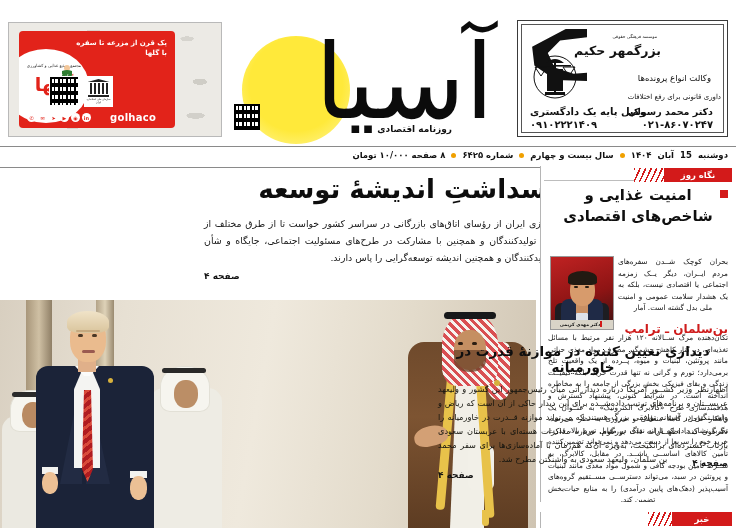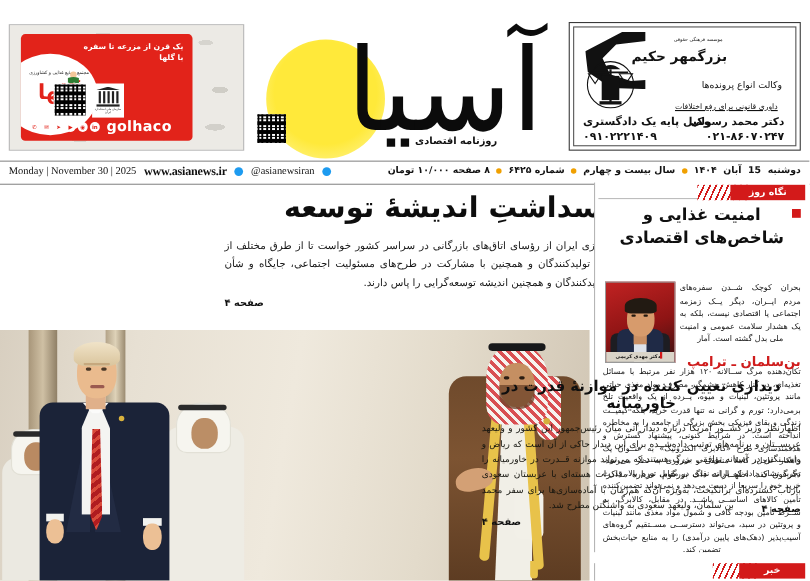--- a/index.html
+++ b/index.html
@@ -74,21 +74,21 @@
     display:flex;align-items:center;justify-content:center;flex-direction:column;
   }
   .emb-col{width:18px;height:12px;display:flex;justify-content:space-between;align-items:flex-end;}
   .emb-col i{display:block;width:2px;height:11px;background:#222;}
   .emb-roof{width:22px;height:3px;background:#222;clip-path:polygon(0 100%,50% 0,100% 100%);}
   .emb-base{width:21px;height:2px;background:#222;margin-top:1px;}
   .emb-txt{font-size:2.6px;color:#222;margin-top:1px;text-align:center;line-height:3px;}
   .golha-social{position:absolute;left:8px;bottom:5px;display:flex;gap:2px;align-items:center;direction:ltr;}
   .soc{width:9px;height:9px;border-radius:50%;background:#fff;color:#e2231a;font-size:5px;
        display:flex;align-items:center;justify-content:center;font-weight:bold;}
-  .golha-handle{color:#fff;font-size:13px;margin-left:4px;font-weight:bold;letter-spacing:.3px;direction:ltr;}
+  .golha-handle{color:#fff;font-size:10px;margin-left:17px;font-weight:bold;letter-spacing:.3px;direction:ltr;}
 
   
   .masthead{position:absolute;left:228px;top:8px;width:276px;height:140px;}
   .tagline{
     position:absolute;right:6px;top:4px;left:28px;text-align:right;
     font-size:7.5px;font-weight:bold;color:#1a1a1a;
   }
   .sun{
     position:absolute;left:14px;top:28px;width:108px;height:108px;border-radius:50%;
     background:radial-gradient(circle at 50% 45%,#ffe93a 0%,#ffe93a 58%,#fff06e 78%,rgba(255,240,110,.25) 100%);
@@ -113,21 +113,21 @@
   .law-inner{position:absolute;inset:3px;border:1px solid #555;}
   .law-brandname{position:absolute;right:66px;top:22px;font-size:12.5px;font-weight:bold;color:#111;}
   .law-brandtop{position:absolute;right:70px;top:13px;font-size:4.4px;color:#222;}
   .law-swoosh{
     position:absolute;right:140px;top:8px;width:56px;height:52px;
     background:#111;clip-path:polygon(62% 0,100% 0,100% 16%,52% 22%,30% 46%,42% 74%,76% 86%,100% 84%,100% 100%,44% 98%,6% 70%,2% 34%);
   }
   .law-scale{position:absolute;right:150px;top:30px;width:44px;height:52px;}
   .law-l1{position:absolute;right:16px;top:52px;font-size:8.5px;color:#111;font-weight:500;}
   .law-l2{position:absolute;right:12px;top:54px;font-size:14px;font-weight:bold;color:#111;}
-  .law-l3{position:absolute;right:20px;top:72px;font-size:7px;color:#111;text-decoration:underline;}
+  .law-l3{position:absolute;right:6px;top:72px;font-size:7px;color:#111;}
   .law-l4{position:absolute;right:14px;top:85px;font-size:9.5px;font-weight:bold;color:#111;}
   .law-l5{position:absolute;left:12px;top:85px;font-size:10px;font-weight:bold;color:#111;}
   .law-p1{position:absolute;right:14px;top:98px;font-size:10px;font-weight:bold;color:#111;letter-spacing:.3px;}
   .law-p2{position:absolute;left:12px;top:98px;font-size:10px;font-weight:bold;color:#111;letter-spacing:.3px;}
 
   
   .infobar{
     position:absolute;left:0;top:146px;width:736px;height:20px;
     border-top:1px solid #8a8a8a;border-bottom:1px solid #8a8a8a;
     background:#fff;
@@ -377,27 +377,20 @@
       <div class="law-l1">وکالت انواع پرونده‌ها</div>
       <div class="law-l3">داوری قانونی برای رفع اختلافات</div>
       <div class="law-l4">دکتر محمد رسولی</div>
       <div class="law-l5">وکیل پایه یک دادگستری</div>
       <div class="law-p1">۰۲۱-۸۶۰۷۰۲۴۷</div>
       <div class="law-p2">۰۹۱۰۲۲۲۱۴۰۹</div>
     </div>
   </div>
 
   <div class="infobar">
-    <div class="en">
-      <span>Monday | November 30 | 2025</span>
-      <span class="site">www.asianews.ir</span>
-      <span class="tw"></span>
-      <span>@asianewsiran</span>
-      <span class="tw"></span>
-    </div>
     <div class="fa">
       <span>دوشنبه</span>
       <span>15</span>
       <span>آبان</span>
       <span>۱۴۰۴</span>
       <span class="dot"></span>
       <span>سال بیست و چهارم</span>
       <span class="dot"></span>
       <span>شماره ۶۴۲۵</span>
       <span class="dot"></span>

